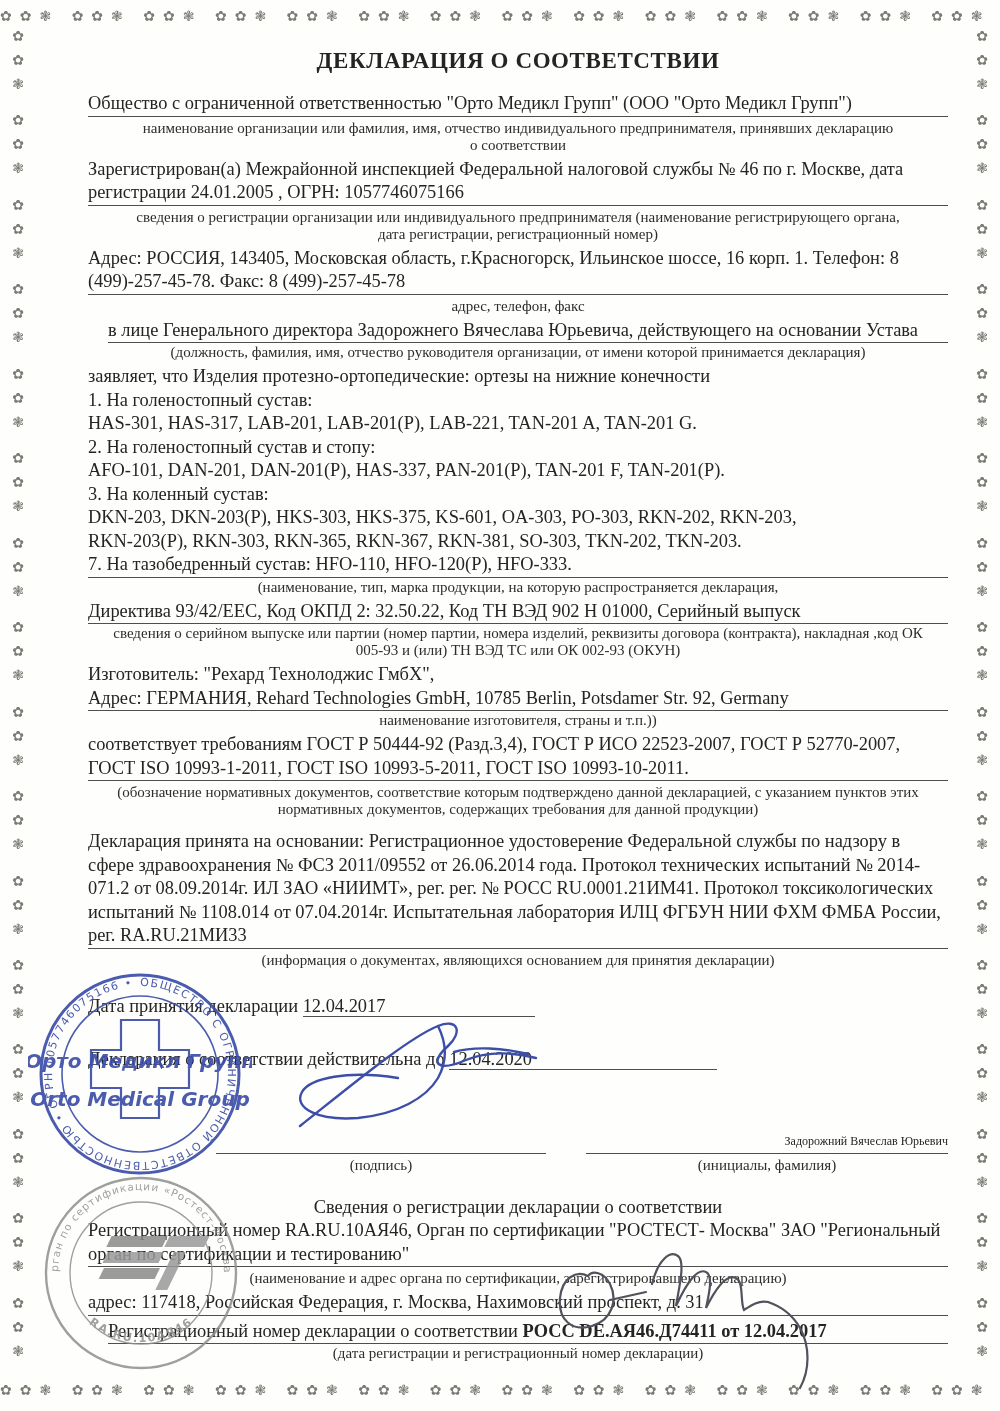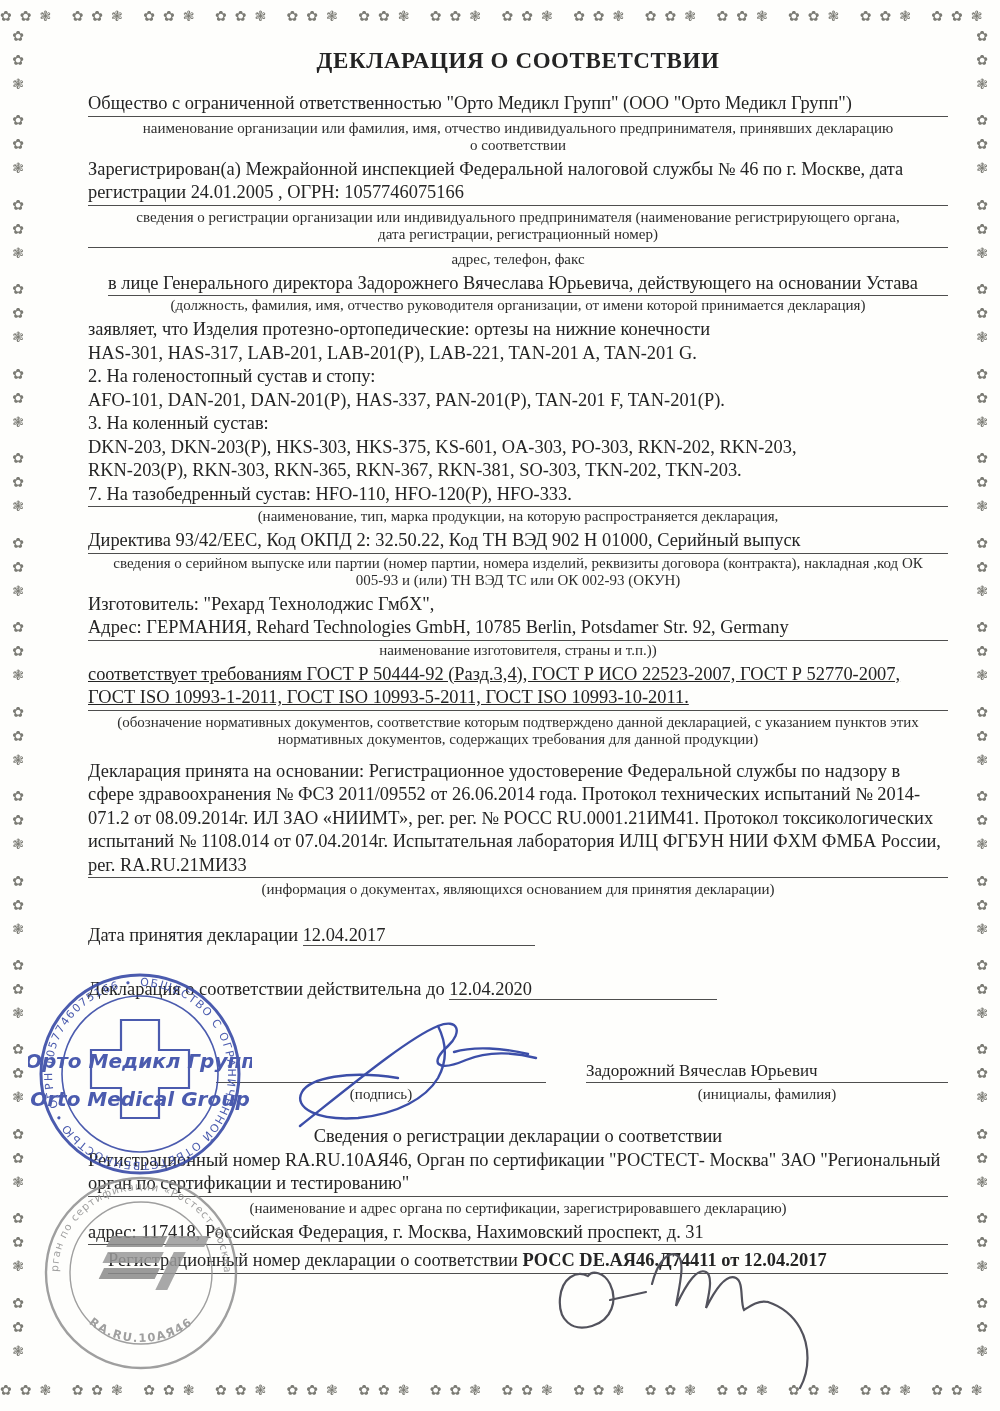--- a/index.html
+++ b/index.html
@@ -16,26 +16,26 @@
             writing-mode:vertical-rl;letter-spacing:8px;line-height:24px;}
   .border-left{left:4px;}
   .border-right{left:968px;}
   
   .content{position:absolute;left:88px;top:40px;width:860px;}
   .title{font-size:23px;font-weight:bold;text-align:center;letter-spacing:.6px;margin:8px 0 18px 0;}
   .t{font-size:18.4px;line-height:23.5px;}
   .cap{font-size:15px;line-height:17px;text-align:center;color:#2d2d2d;margin:1px auto 4px auto;}
   .u{border-bottom:1.4px solid #4e4e4e;}
   .fill-line{height:0;border-bottom:1.4px solid #4e4e4e;margin-bottom:3px;}
-  .mt4{margin-top:4px;margin-left:20px;}.mt8{text-decoration:underline;}.mt12{margin-top:12px;}.mt18{margin-top:18px;text-align:center;}.mt26{margin-top:26px;}
+  .mt4{margin-top:4px;margin-left:20px;}.mt8{}.mt12{margin-top:12px;}.mt18{margin-top:18px;text-align:center;}.mt26{margin-top:26px;}
   .date-u{border-bottom:1.4px solid #4e4e4e;padding-right:150px;}
   .sig-row{display:flex;margin-top:58px;}
   .sig-left{width:330px;margin-left:128px;}
   .sig-right{width:362px;margin-left:auto;}
-  .sig-name{text-align:left;font-size:17px;line-height:23px;}
+  .sig-name{text-align:right;font-size:12px;line-height:23px;}
   
   .stamp,.signature{position:absolute;pointer-events:none;}
   .stamp-blue{left:28px;top:962px;opacity:.92;}
   .stamp-gray{left:36px;top:1168px;opacity:.85;}
   .sign-blue{left:288px;top:1008px;}
   .sign-gray{left:548px;top:1240px;}
 </style>
 </head>
 <body>
 
@@ -51,27 +51,29 @@
     <div class="title">ДЕКЛАРАЦИЯ О СООТВЕТСТВИИ</div>
 
     <div class="t">Общество с ограниченной ответственностью "Орто Медикл Групп"  (ООО "Орто Медикл Групп")</div>
     <div class="fill-line"></div>
     <div class="cap" style="width:760px;">наименование организации или фамилия, имя, отчество индивидуального предпринимателя, принявших декларацию о соответствии</div>
 
     <div class="t">Зарегистрирован(а) Межрайонной инспекцией Федеральной налоговой службы № 46 по г. Москве, дата регистрации 24.01.2005 , ОГРН: 1057746075166</div>
     <div class="fill-line"></div>
     <div class="cap" style="width:780px;">сведения о регистрации организации или индивидуального предпринимателя (наименование регистрирующего органа, дата регистрации, регистрационный номер)</div>
 
+    <div class="t">Адрес: РОССИЯ, 143405, Московская область, г.Красногорск, Ильинское шоссе, 16 корп. 1. Телефон: 8 (499)-257-45-78. Факс: 8 (499)-257-45-78</div>
     <div class="fill-line"></div>
     <div class="cap">адрес, телефон, факс</div>
 
     <div class="t u mt4">в лице Генерального директора Задорожнего Вячеслава Юрьевича, действующего на основании Устава</div>
     <div class="cap" style="width:800px;">(должность, фамилия, имя, отчество руководителя организации, от имени которой принимается декларация)</div>
 
     <div class="t">заявляет, что Изделия протезно-ортопедические: ортезы на нижние конечности</div>
+    <div class="t">1. На голеностопный сустав:</div>
     <div class="t">HAS-301, HAS-317, LAB-201, LAB-201(P), LAB-221, TAN-201 A, TAN-201 G.</div>
     <div class="t">2. На голеностопный сустав и стопу:</div>
     <div class="t">AFO-101, DAN-201, DAN-201(P), HAS-337, PAN-201(P), TAN-201 F, TAN-201(P).</div>
     <div class="t">3. На коленный сустав:</div>
     <div class="t">DKN-203, DKN-203(P), HKS-303, HKS-375, KS-601, OA-303, PO-303, RKN-202, RKN-203,</div>
     <div class="t">RKN-203(P), RKN-303, RKN-365, RKN-367, RKN-381, SO-303, TKN-202, TKN-203.</div>
     <div class="t u">7. На тазобедренный сустав: HFO-110, HFO-120(P), HFO-333.</div>
     <div class="cap">(наименование, тип, марка продукции, на которую распространяется декларация,</div>
 
     <div class="t u">Директива 93/42/ЕЕС, Код ОКПД 2:  32.50.22, Код ТН ВЭД 902 Н 01000, Серийный выпуск</div>
@@ -116,20 +118,21 @@
     <div class="t">Регистрационный номер RA.RU.10АЯ46, Орган по сертификации "РОСТЕСТ- Москва" ЗАО "Региональный орган по сертификации и тестированию"</div>
     <div class="fill-line"></div>
     <div class="cap">(наименование и адрес органа по сертификации, зарегистрировавшего декларацию)</div>
 
     <div class="t u">адрес: 117418, Российская Федерация, г. Москва, Нахимовский проспект, д. 31</div>
 
     <div class="t u mt4">
       <span>Регистрационный номер декларации о соответствии</span>
       <strong>РОСС DE.АЯ46.Д74411 от 12.04.2017</strong>
     </div>
+    <div class="cap">(дата регистрации и регистрационный номер декларации)</div>
 
   </div>
 
   <svg class="stamp stamp-blue" width="224" height="224" viewBox="0 0 224 224">
     <circle cx="112" cy="112" r="99" fill="none" stroke="#3c4ea8" stroke-width="3"></circle>
     <circle cx="112" cy="112" r="78" fill="none" stroke="#3c4ea8" stroke-width="1.6"></circle>
     <defs>
       <path id="bs-ring" d="M112,24 a88,88 0 1,1 -0.01,0"></path>
     </defs>
     <text font-family="DejaVu Sans, sans-serif" font-size="11" fill="#3c4ea8" letter-spacing="1.5">

